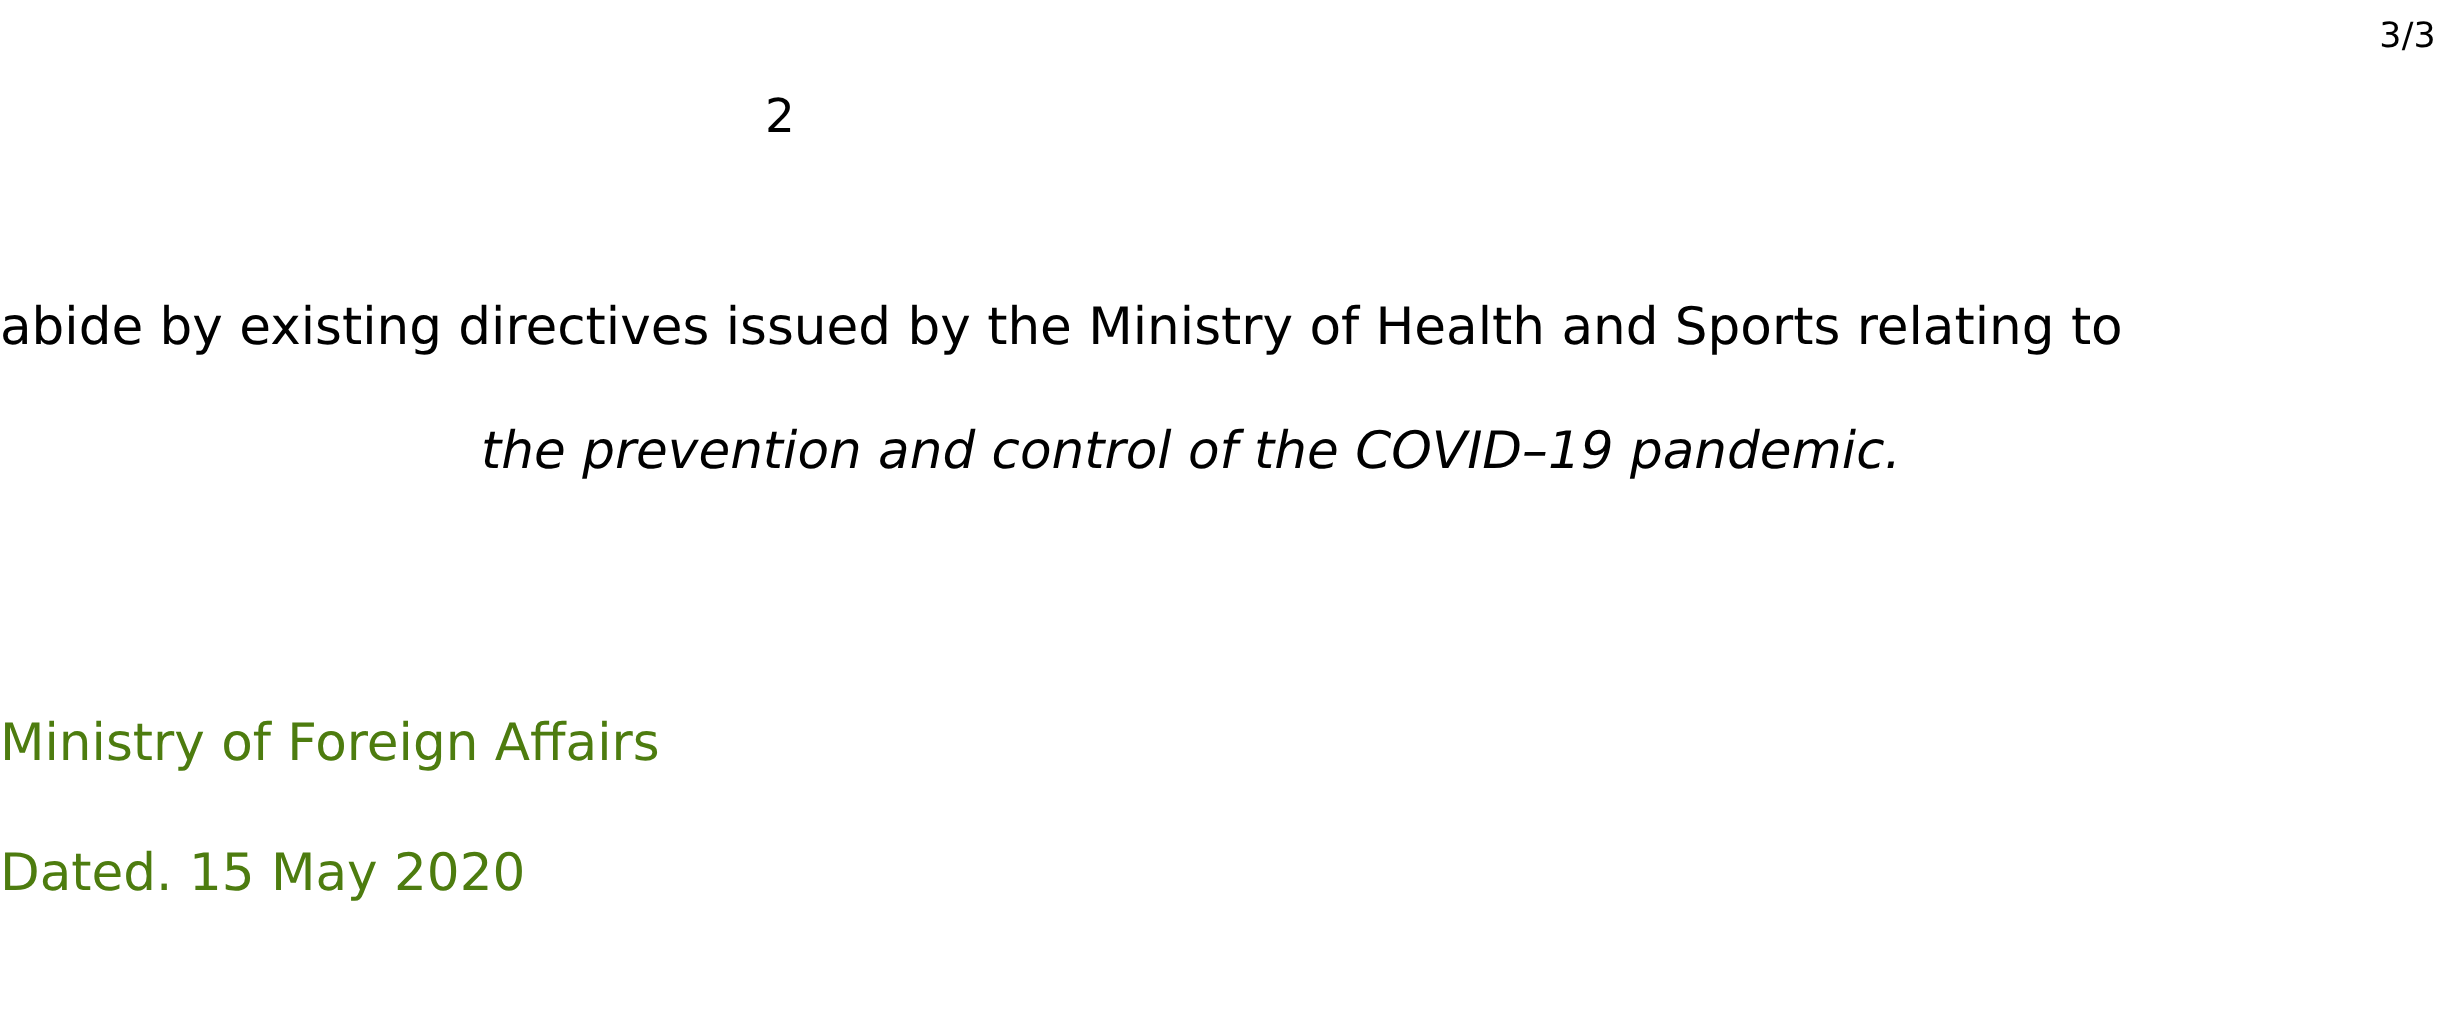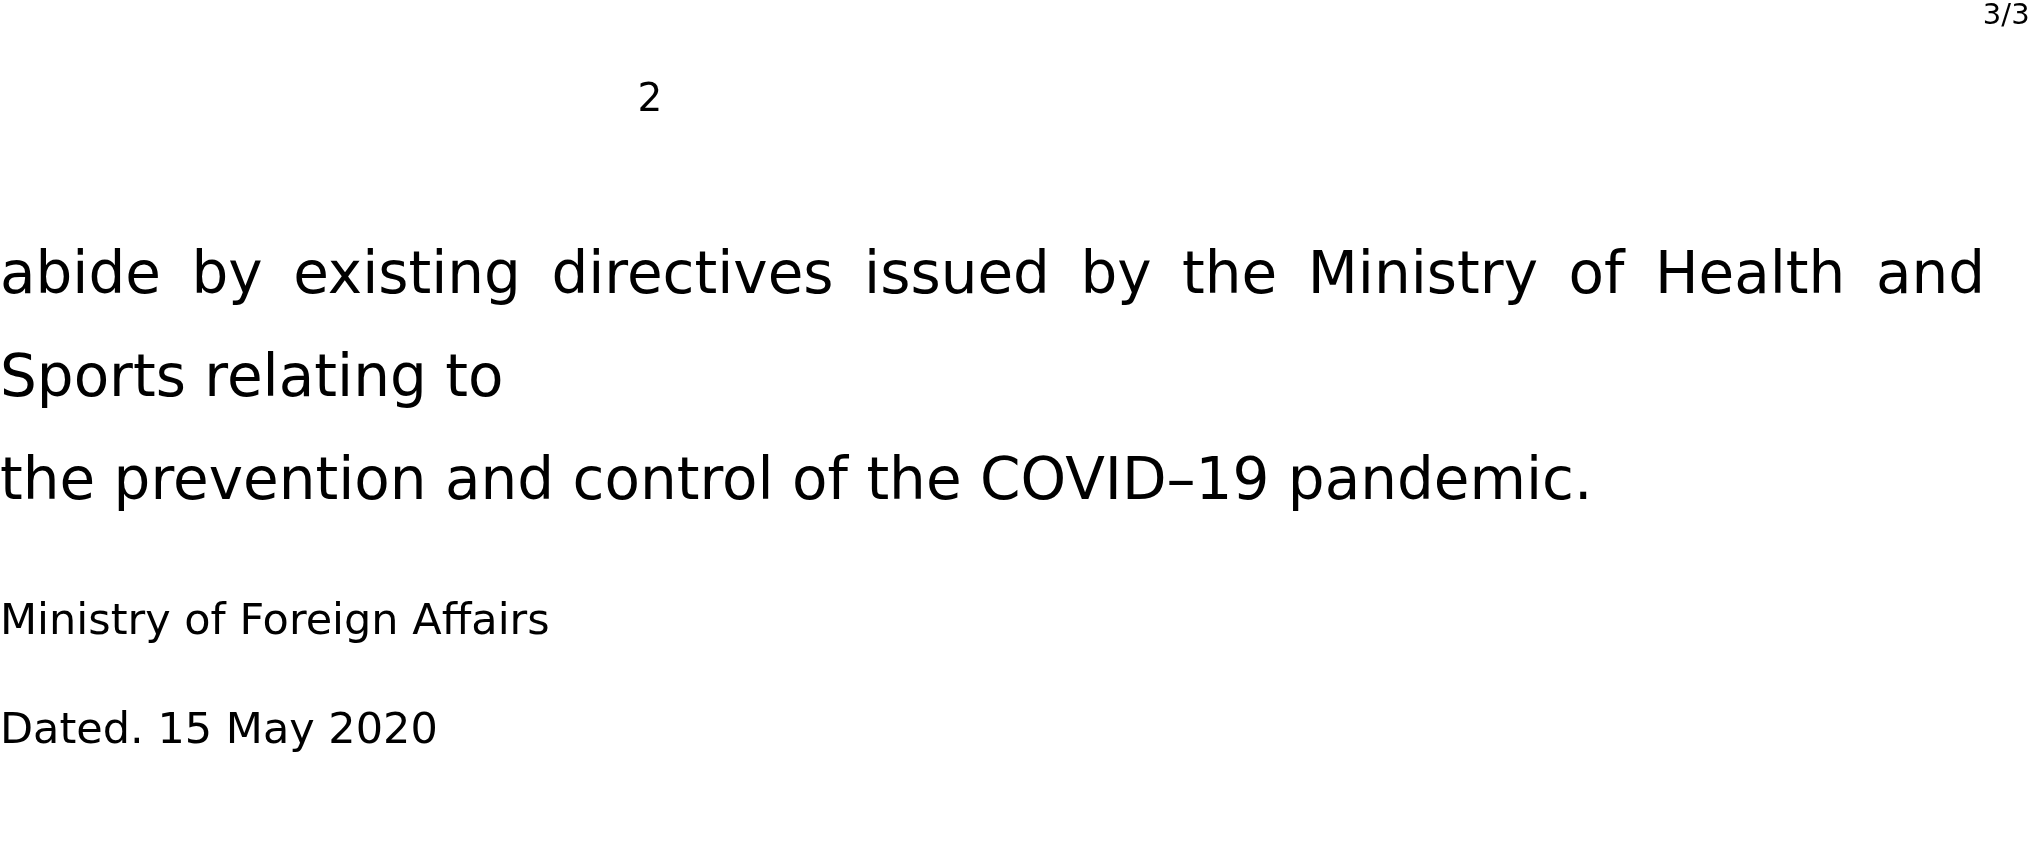--- a/index.html
+++ b/index.html
@@ -16,21 +16,21 @@
     overflow: hidden;
   }
   .page {
     position: relative;
     width: 2040px;
     height: 860px;
     box-sizing: border-box;
   }
   .page-counter {
     position: absolute;
-    top: 0;
+    top: 15px;
     right: 10px;
     font-size: 29px;
     line-height: 1;
     color: #000;
     letter-spacing: 0.2px;
   }
   .page-number {
     position: absolute;
     top: 78px;
     left: 0;
@@ -40,41 +40,42 @@
     line-height: 1;
     color: #000;
   }
   .body-block {
     position: absolute;
     top: 222px;
     left: 0px;
     width: 1985px;
   }
   .para-justified {
-    font-size: 58px;
+    font-size: 43px;
     line-height: 103px;
     text-align: justify;
     text-justify: inter-word;
     color: #000;
     margin: 0;
   }
   .para-justified > span.lastline {
     display: block;
-    text-align: left;
+    text-align: center;
+    font-style: italic;
   }
   .signoff {
     position: absolute;
     top: 565px;
     left: 0px;
     width: 1200px;
   }
   .signoff-line {
     font-size: 43px;
     line-height: 109px;
-    color: #000000;
+    color: #4d7c0f;
     white-space: nowrap;
   }
 </style>
 </head>
 <body>
 
 <div class="page">
 
   <div class="page-counter">3/3</div>
 

